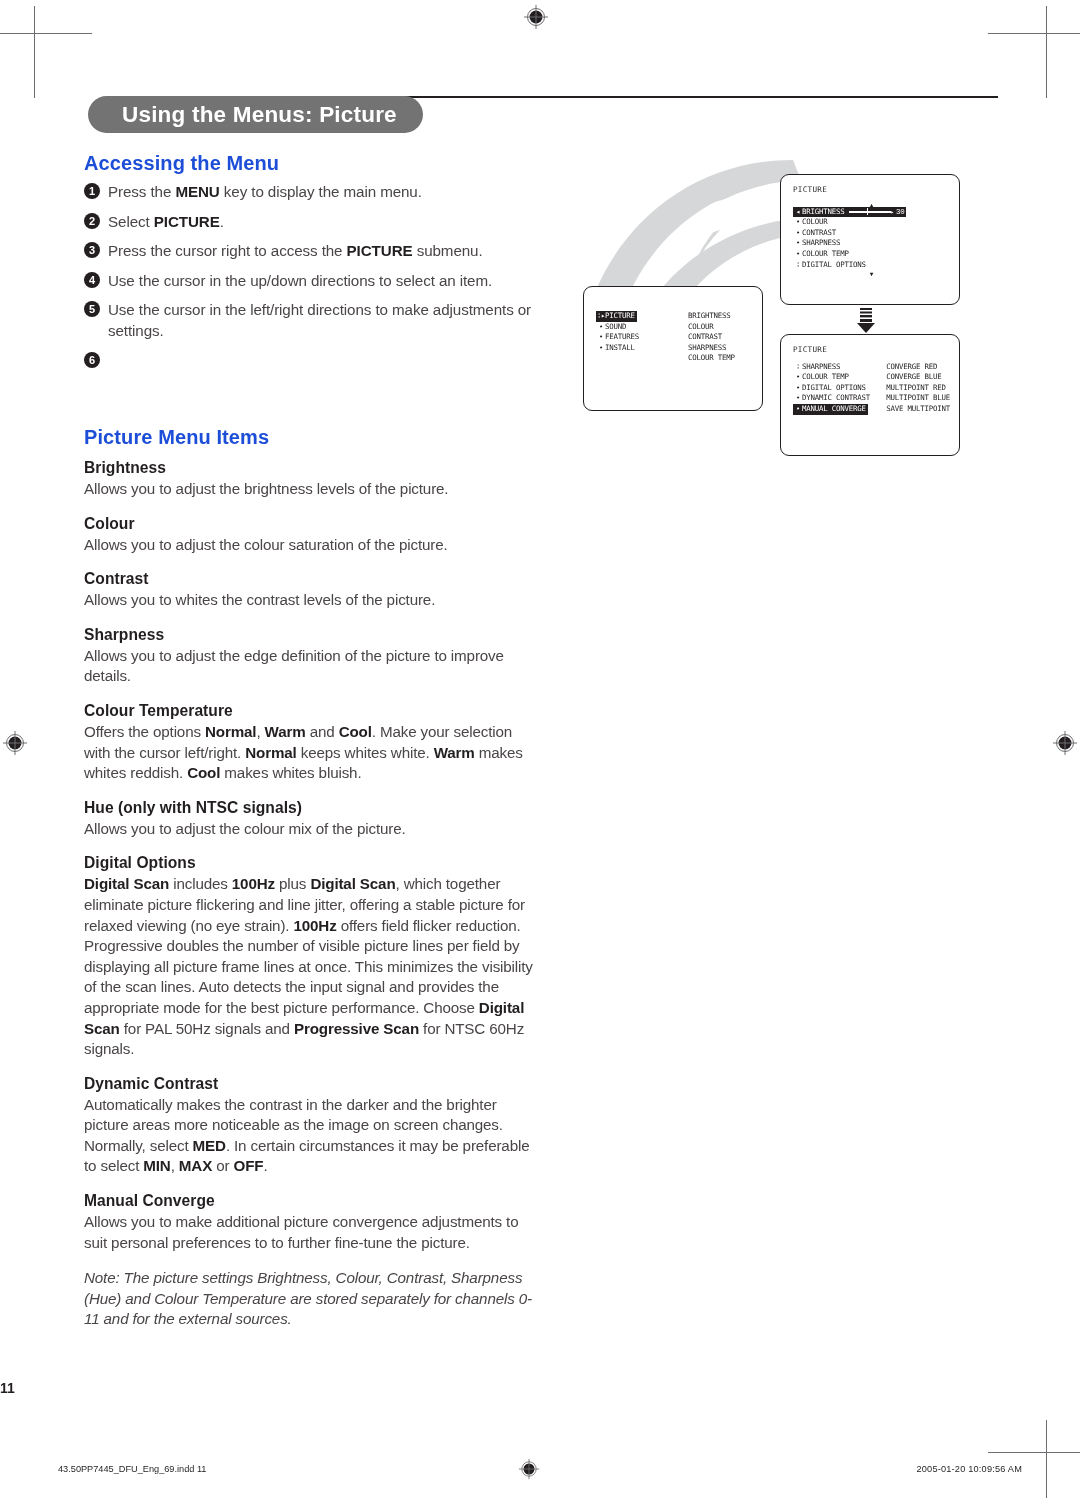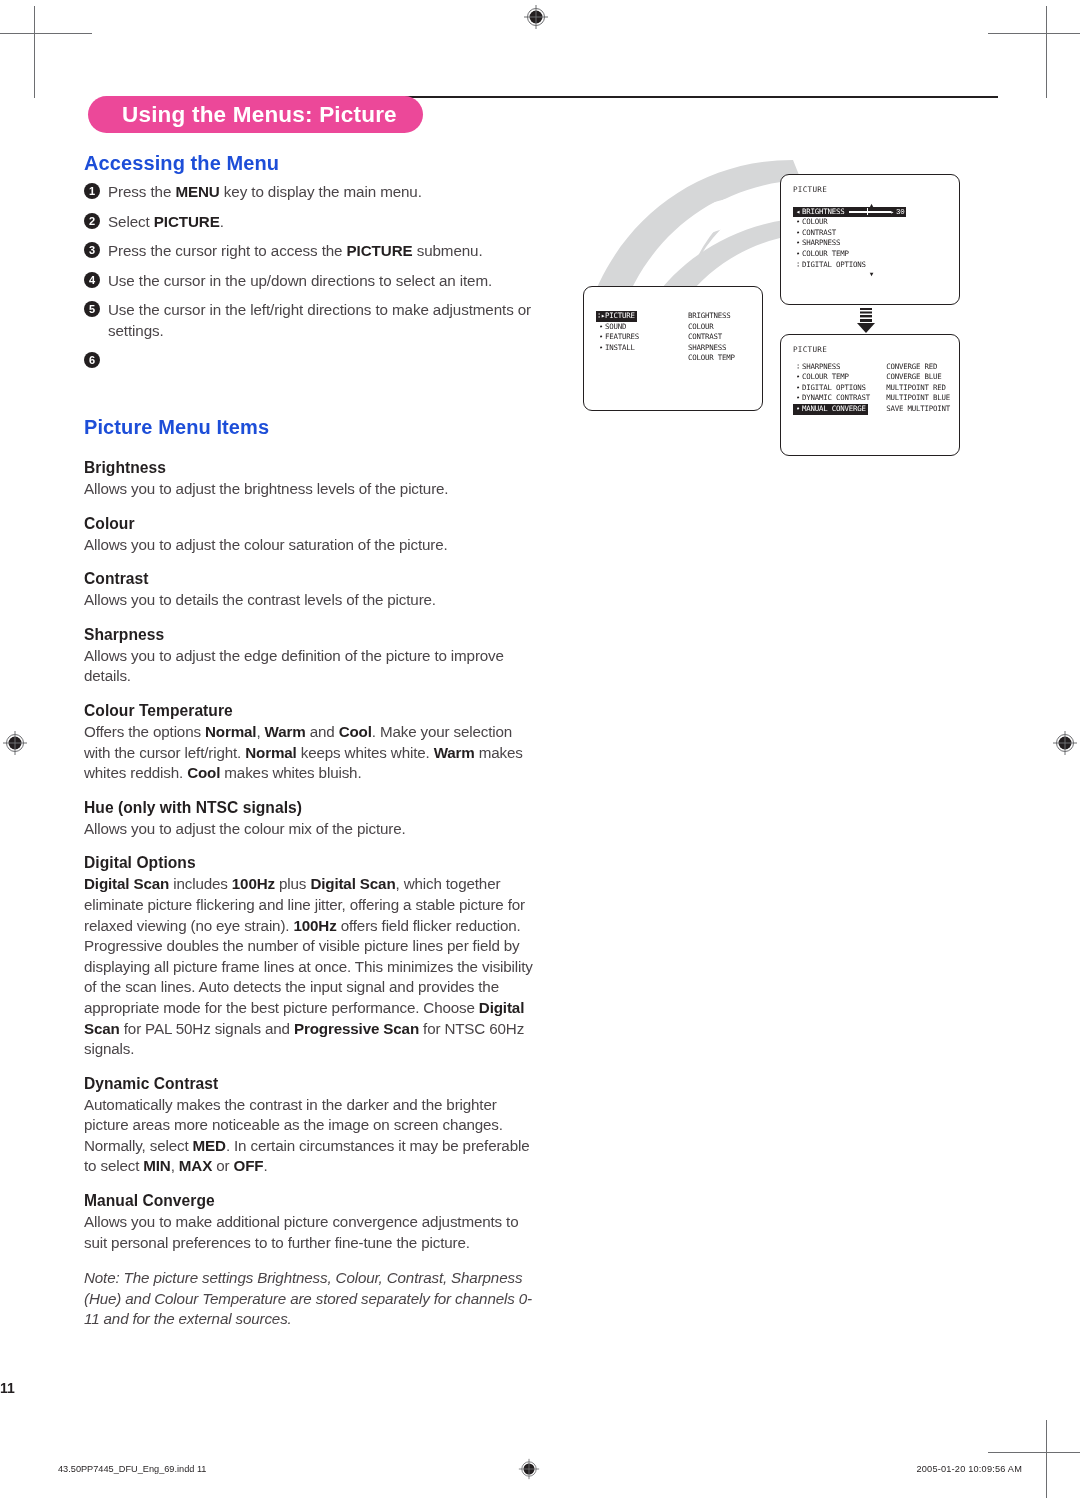--- a/index.html
+++ b/index.html
@@ -43,40 +43,40 @@
     height: 2px;
     background: #231f20;
   }
 
   .title-pill {
     position: absolute;
     left: 88px;
     top: 96px;
     height: 37px;
     padding: 0 26px 0 34px;
-    background: #ec4899;
+    background: #737373;
     border-radius: 19px;
     display: flex;
     align-items: center;
     color: #ffffff;
     font-size: 22.5px;
     font-weight: bold;
     letter-spacing: 0.2px;
   }
 
   .h2 {
     position: absolute;
     left: 84px;
     font-size: 20px;
     font-weight: bold;
     color: #1d4ed8;
     letter-spacing: 0.1px;
   }
   #accessing-heading { top: 152px; }
-  #menu-items-heading { top: 416px; }
+  #menu-items-heading { top: 426px; }
 
   
   .steps {
     position: absolute;
     left: 84px;
     top: 181px;
     width: 452px;
   }
   .step {
     position: relative;
@@ -333,21 +333,21 @@
       <div class="def">
         <div class="def-term">Brightness</div>
         <div class="def-body">Allows you to adjust the brightness levels of the picture.</div>
       </div>
       <div class="def">
         <div class="def-term">Colour</div>
         <div class="def-body">Allows you to adjust the colour saturation of the picture.</div>
       </div>
       <div class="def">
         <div class="def-term">Contrast</div>
-        <div class="def-body">Allows you to details the contrast levels of the picture.</div>
+        <div class="def-body">Allows you to whites the contrast levels of the picture.</div>
       </div>
       <div class="def">
         <div class="def-term">Sharpness</div>
         <div class="def-body">Allows you to adjust the edge definition of the picture to improve details.</div>
       </div>
       <div class="def">
         <div class="def-term">Colour Temperature</div>
         <div class="def-body">Offers the options <b>Normal</b>, <b>Warm</b> and <b>Cool</b>. Make your selection with the cursor left/right. <b>Normal</b> keeps whites white. <b>Warm</b> makes whites reddish. <b>Cool</b> makes whites bluish.</div>
       </div>
       <div class="def">

